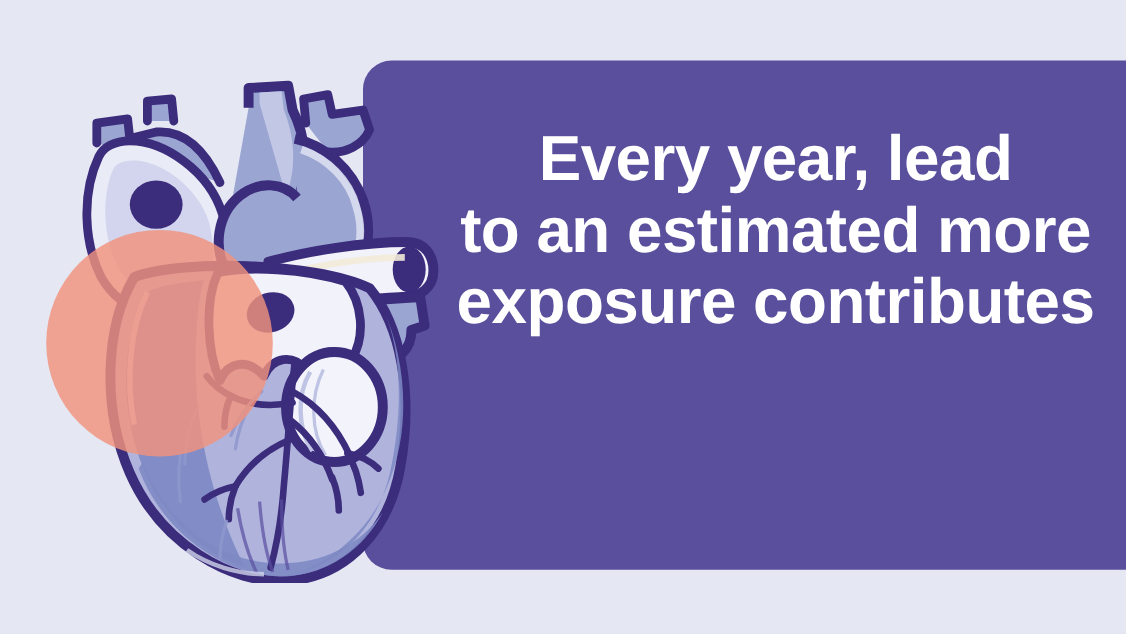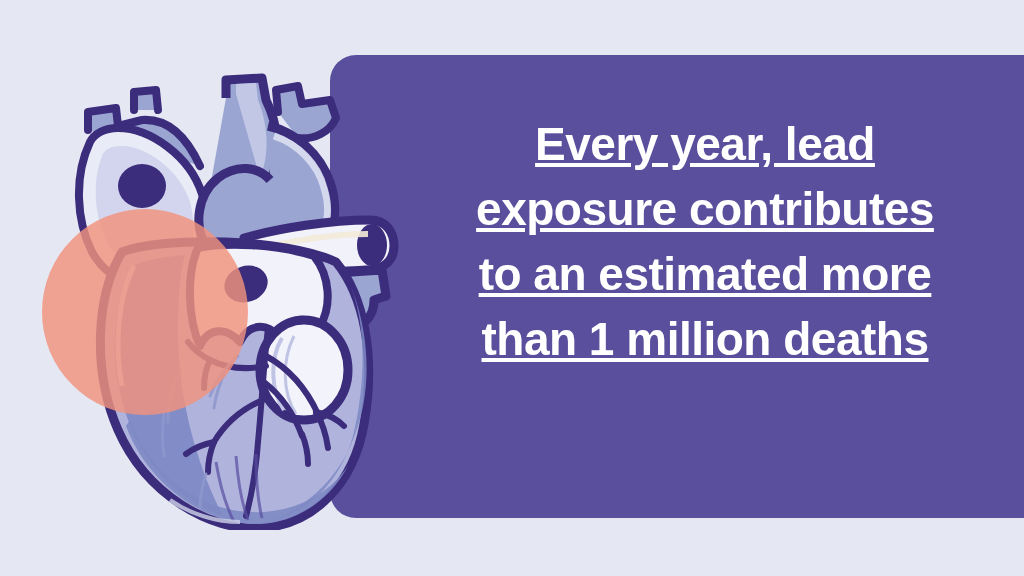--- a/index.html
+++ b/index.html
@@ -56,25 +56,24 @@
   
   #quote-text {
     position: absolute;
     left: 400px;
     top: 112px;
     width: 610px;
     z-index: 5;
     text-align: center;
     color: #ffffff;
     font-weight: bold;
-    font-size: 46px;
+    font-size: 58px;
     line-height: 65px;
     letter-spacing: -0.5px;
     font-stretch: condensed;
-    text-decoration: underline;
   }
   #quote-text .line { display: block; white-space: nowrap; }
 </style>
 </head>
 <body>
 
 <div id="canvas">
 
   <div id="quote-panel"></div>
 
@@ -201,18 +200,17 @@
       <path d="M104 196 C 88 228, 84 276, 92 316" fill="none" stroke="#e0e3f4" stroke-width="5" opacity="0.8"></path>
 
       <path d="M140 430 C 160 444, 186 452, 210 452" fill="none" stroke="#cfd3ea" stroke-width="4" opacity="0.8"></path>
     </svg>
   </div>
 
   <div id="highlight-circle"></div>
 
   <div id="quote-text">
     <span class="line">Every year, lead</span>
+    <span class="line">to an estimated more</span>
     <span class="line">exposure contributes</span>
-    <span class="line">to an estimated more</span>
-    <span class="line">than 1 million deaths</span>
   </div>
 
 </div>
 
 </body></html>

